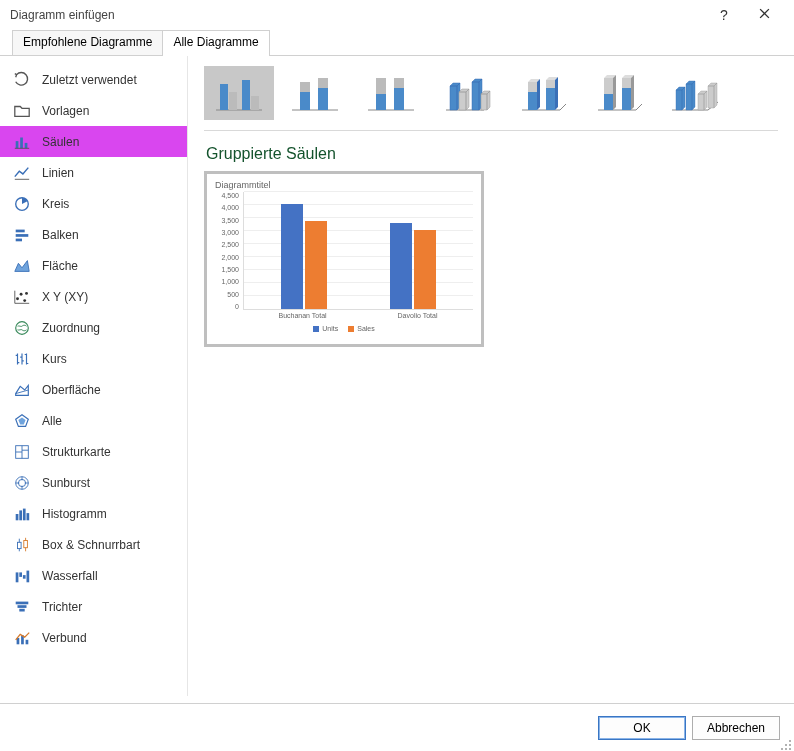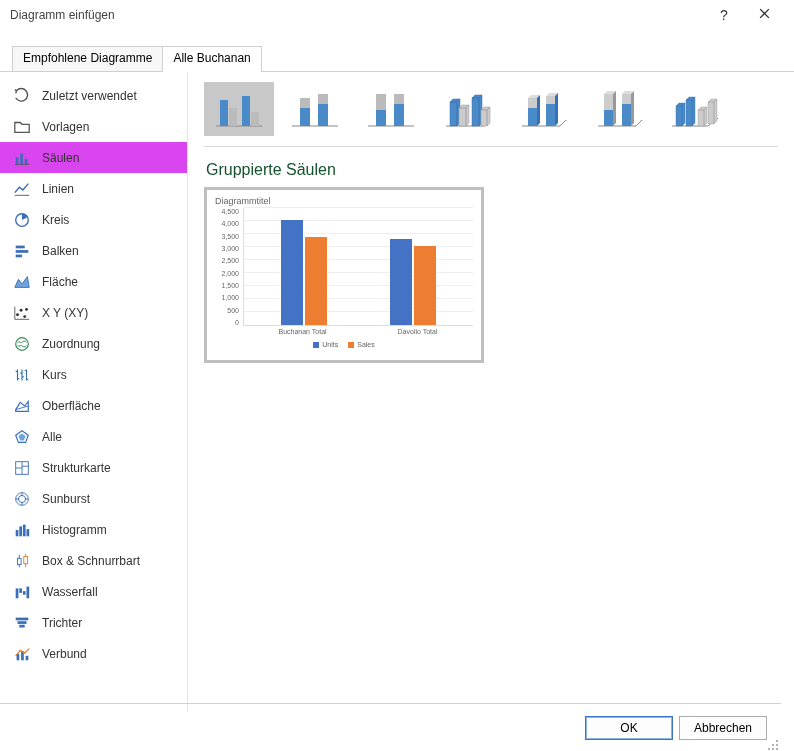--- a/index.html
+++ b/index.html
@@ -6,21 +6,21 @@
   body { background: #fff; width: 794px; height: 751px; overflow: hidden; position: relative; }
 
   
   .titlebar { height: 30px; display: flex; align-items: center; padding: 0 10px; font-size: 12px; color: #444; }
   .titlebar .title { flex: 1; }
   .titlebar .help, .titlebar .close { width: 40px; text-align: center; cursor: default; color: #333; }
   .titlebar .close svg { width: 11px; height: 11px; }
   .titlebar .help { font-size: 14px; }
 
   
-  .tabs { display: flex; height: 26px; margin-top: 16px; padding-left: 12px; border-bottom: 1px solid #d0d0d0; }
+  .tabs { display: flex; height: 26px; margin-top: 0; padding-left: 12px; border-bottom: 1px solid #d0d0d0; }
   .tab { font-size: 12px; padding: 4px 10px 0 10px; border: 1px solid #d0d0d0; border-bottom: none; background: #f7f7f7; margin-right: -1px; cursor: default; position: relative; }
   .tab.active { background: #fff; z-index: 2; }
   .tab.active::after { content:""; position:absolute; left:0; right:0; bottom:-1px; height:2px; background:#fff; }
 
   
   .main { display: flex; height: 640px; }
   .sidebar { width: 188px; padding: 8px 0; border-right: 1px solid #e6e6e6; }
   .side-item { display: flex; align-items: center; height: 31px; padding-left: 12px; font-size: 12px; color: #333; cursor: default; gap: 10px; }
   .side-item.selected { background: #d946ef; }
   .side-icon { width: 20px; height: 20px; display: flex; align-items: center; justify-content: center; color: #2d4a8a; flex-shrink:0; }
@@ -45,42 +45,42 @@
   .bar { width:22px; }
   .bar.blue { background:#4472c4; }
   .bar.orange { background:#ed7d31; }
   .xlabels { display:flex; justify-content:space-around; font-size:7px; color:#666; padding-left:28px; margin-top:2px; }
   .legend { display:flex; justify-content:center; gap:10px; font-size:7px; color:#666; margin-top:6px; }
   .legend span::before { content:""; display:inline-block; width:6px; height:6px; margin-right:3px; vertical-align:middle; }
   .legend .lb::before { background:#4472c4; }
   .legend .lo::before { background:#ed7d31; }
 
   
-  .button-bar { position:absolute; bottom:0; left:0; right:13px; height:48px; border-top:1px solid #d0d0d0; display:flex; justify-content:flex-end; align-items:center; padding-right:14px; gap:6px; }
+  .button-bar { position:absolute; bottom:0; left:0; right:0; height:48px; border-top:1px solid #d0d0d0; display:flex; justify-content:flex-end; align-items:center; padding-right:14px; gap:6px; }
   .btn { min-width:88px; height:24px; font-size:12px; background:#fdfdfd; border:1px solid #adadad; cursor:default; }
   .btn.primary { border:1px solid #3a76c4; box-shadow: inset 0 0 0 1px #8ab4e8; }
   .resize-grip { position:absolute; right:2px; bottom:2px; width:12px; height:12px; }
   .resize-grip svg { width:12px; height:12px; }
 </style>
 </head>
 <body>
 
 <div class="titlebar">
   <div class="title">Diagramm einfügen</div>
   <div class="help">?</div>
   <div class="close">
     <svg viewBox="0 0 10 10">
         <path d="M1 1 L9 9 M9 1 L1 9" stroke="#333" stroke-width="1.2" fill="none"></path>
       </svg>
   </div>
 </div>
 
 <div class="tabs">
   <div class="tab">Empfohlene Diagramme</div>
-  <div class="tab active">Alle Buchanan</div>
+  <div class="tab active">Alle Diagramme</div>
 </div>
 
 <div class="main">
 
   <div class="sidebar">
     <div class="side-item">
       <span class="side-icon">
           <svg viewBox="0 0 20 20">
             <path d="M4 4 A7 7 0 1 1 3 12" fill="none" stroke="#555" stroke-width="1.5"></path>
             <path d="M2 3 L4 4 L3 7" fill="none" stroke="#555" stroke-width="1.5"></path>

